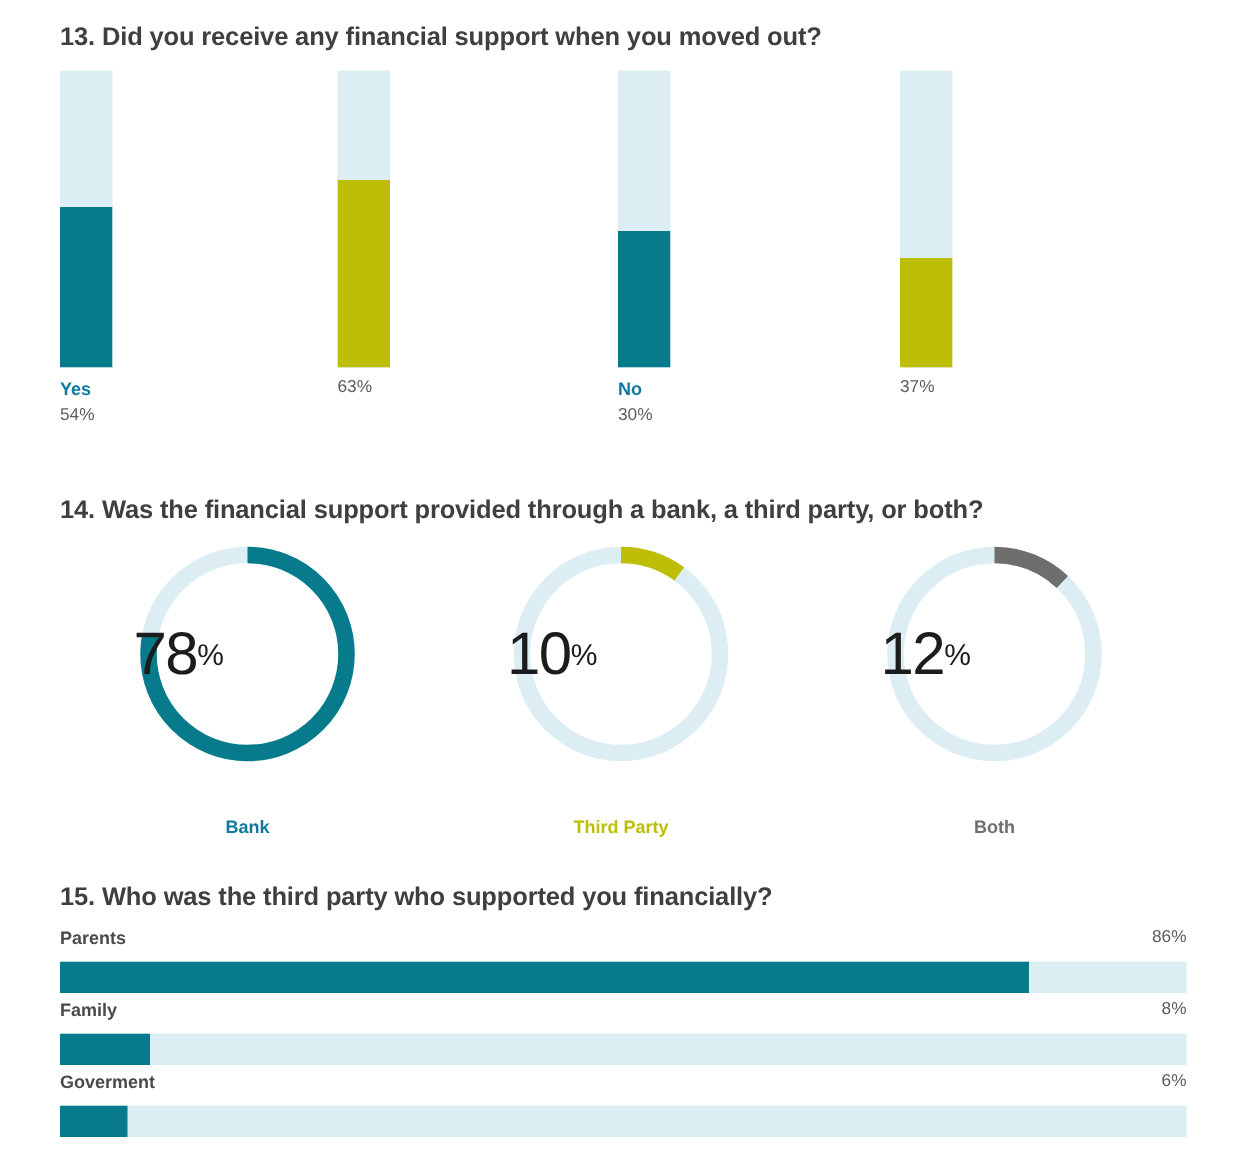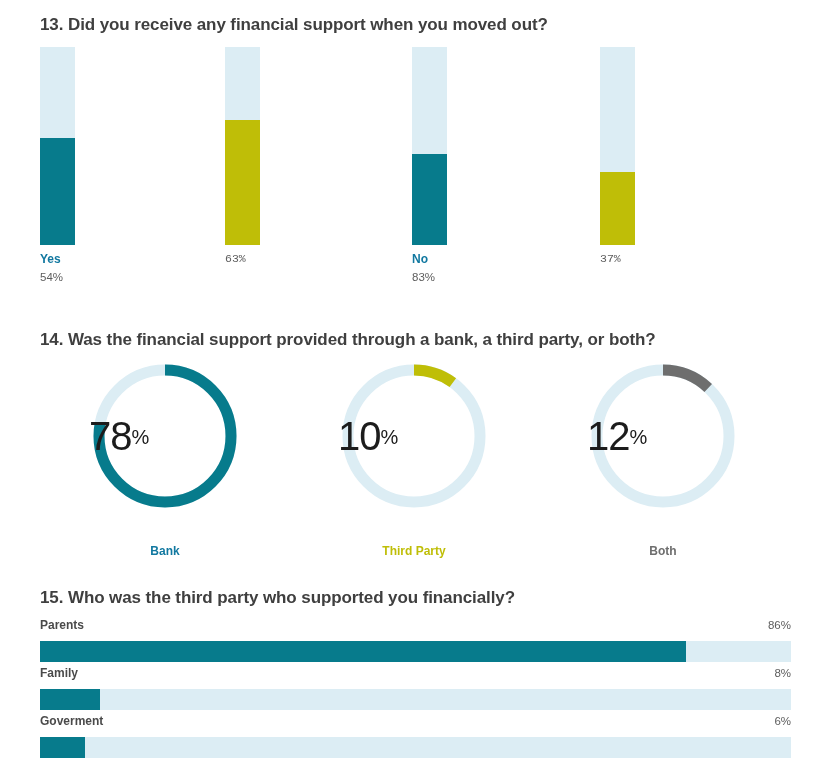--- a/index.html
+++ b/index.html
@@ -67,21 +67,21 @@
     font-weight: bold;
     color: #1178a0;
     margin: 0 0 5px 0;
     line-height: 13px;
   }
   .vbar-value {
     font-size: 11.5px;
     color: #5d5d5d;
     line-height: 13px;
   }
-  .vbar-caption.only-value .vbar-value { margin-top: -1px; font-family: Liberation Mono, monospace; }
+  .vbar-caption.only-value .vbar-value { margin-top: -1px; }
 
   
   #q14-chart {
     position: absolute;
     left: 0;
     top: 360px;
     width: 831px;
     height: 200px;
   }
   .donut-group {
@@ -197,21 +197,21 @@
       <div class="vbar-caption only-value">
         <div class="vbar-value">63%</div>
       </div>
     </div>
     <div class="vbar-group" style="left: 412px;">
       <div class="vbar-track">
         <div class="vbar-fill" style="height: 46%; background: rgb(7, 123, 140);"></div>
       </div>
       <div class="vbar-caption">
         <div class="vbar-name">No</div>
-        <div class="vbar-value">83%</div>
+        <div class="vbar-value">30%</div>
       </div>
     </div>
     <div class="vbar-group" style="left: 600px;">
       <div class="vbar-track">
         <div class="vbar-fill" style="height: 37%; background: rgb(191, 190, 7);"></div>
       </div>
       <div class="vbar-caption only-value">
         <div class="vbar-value">37%</div>
       </div>
     </div>

